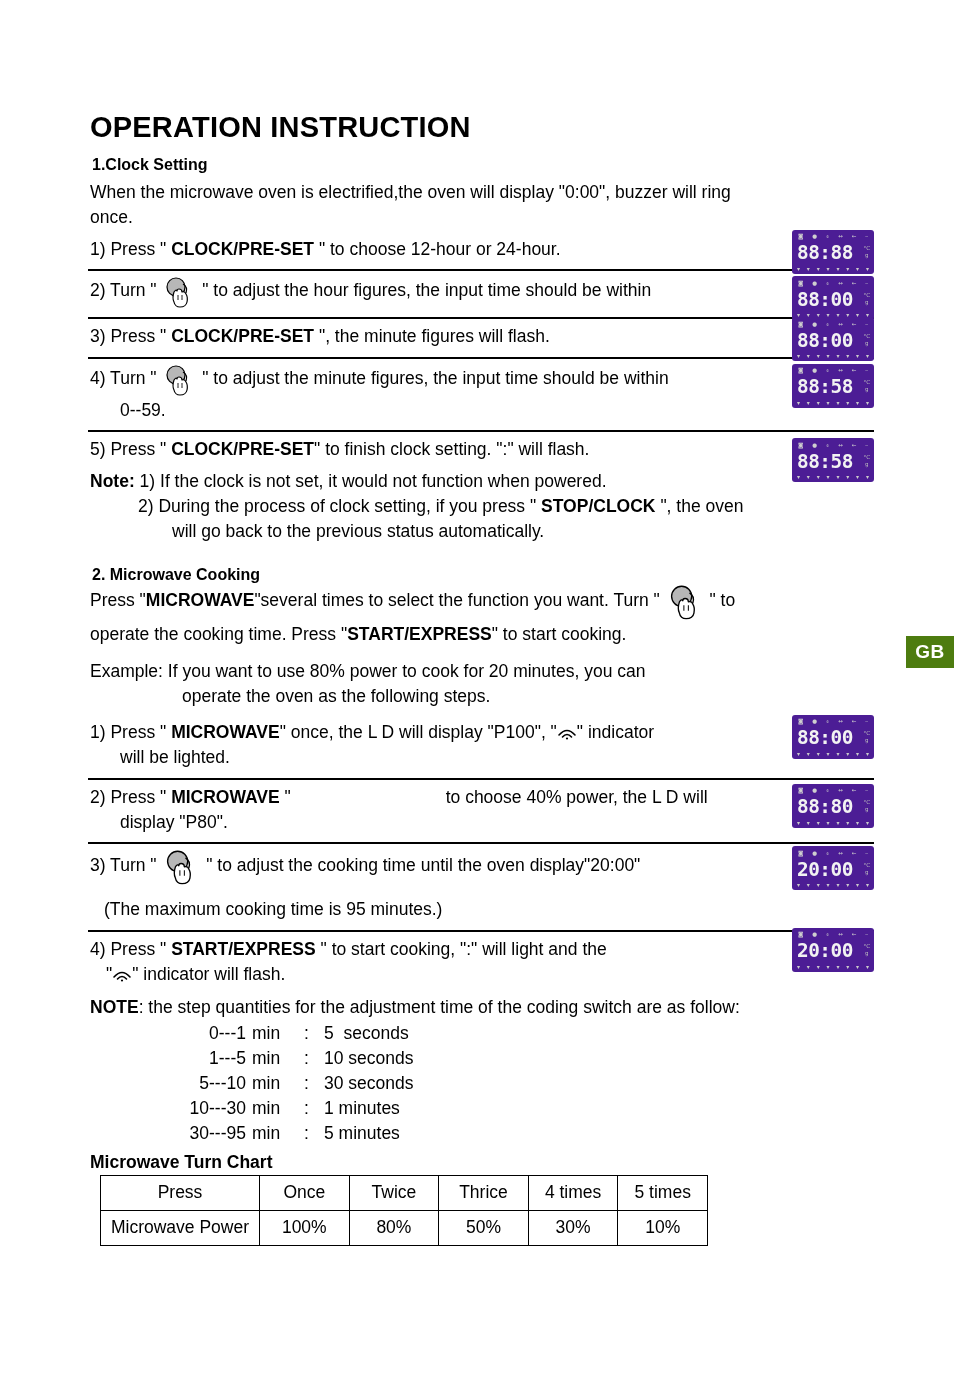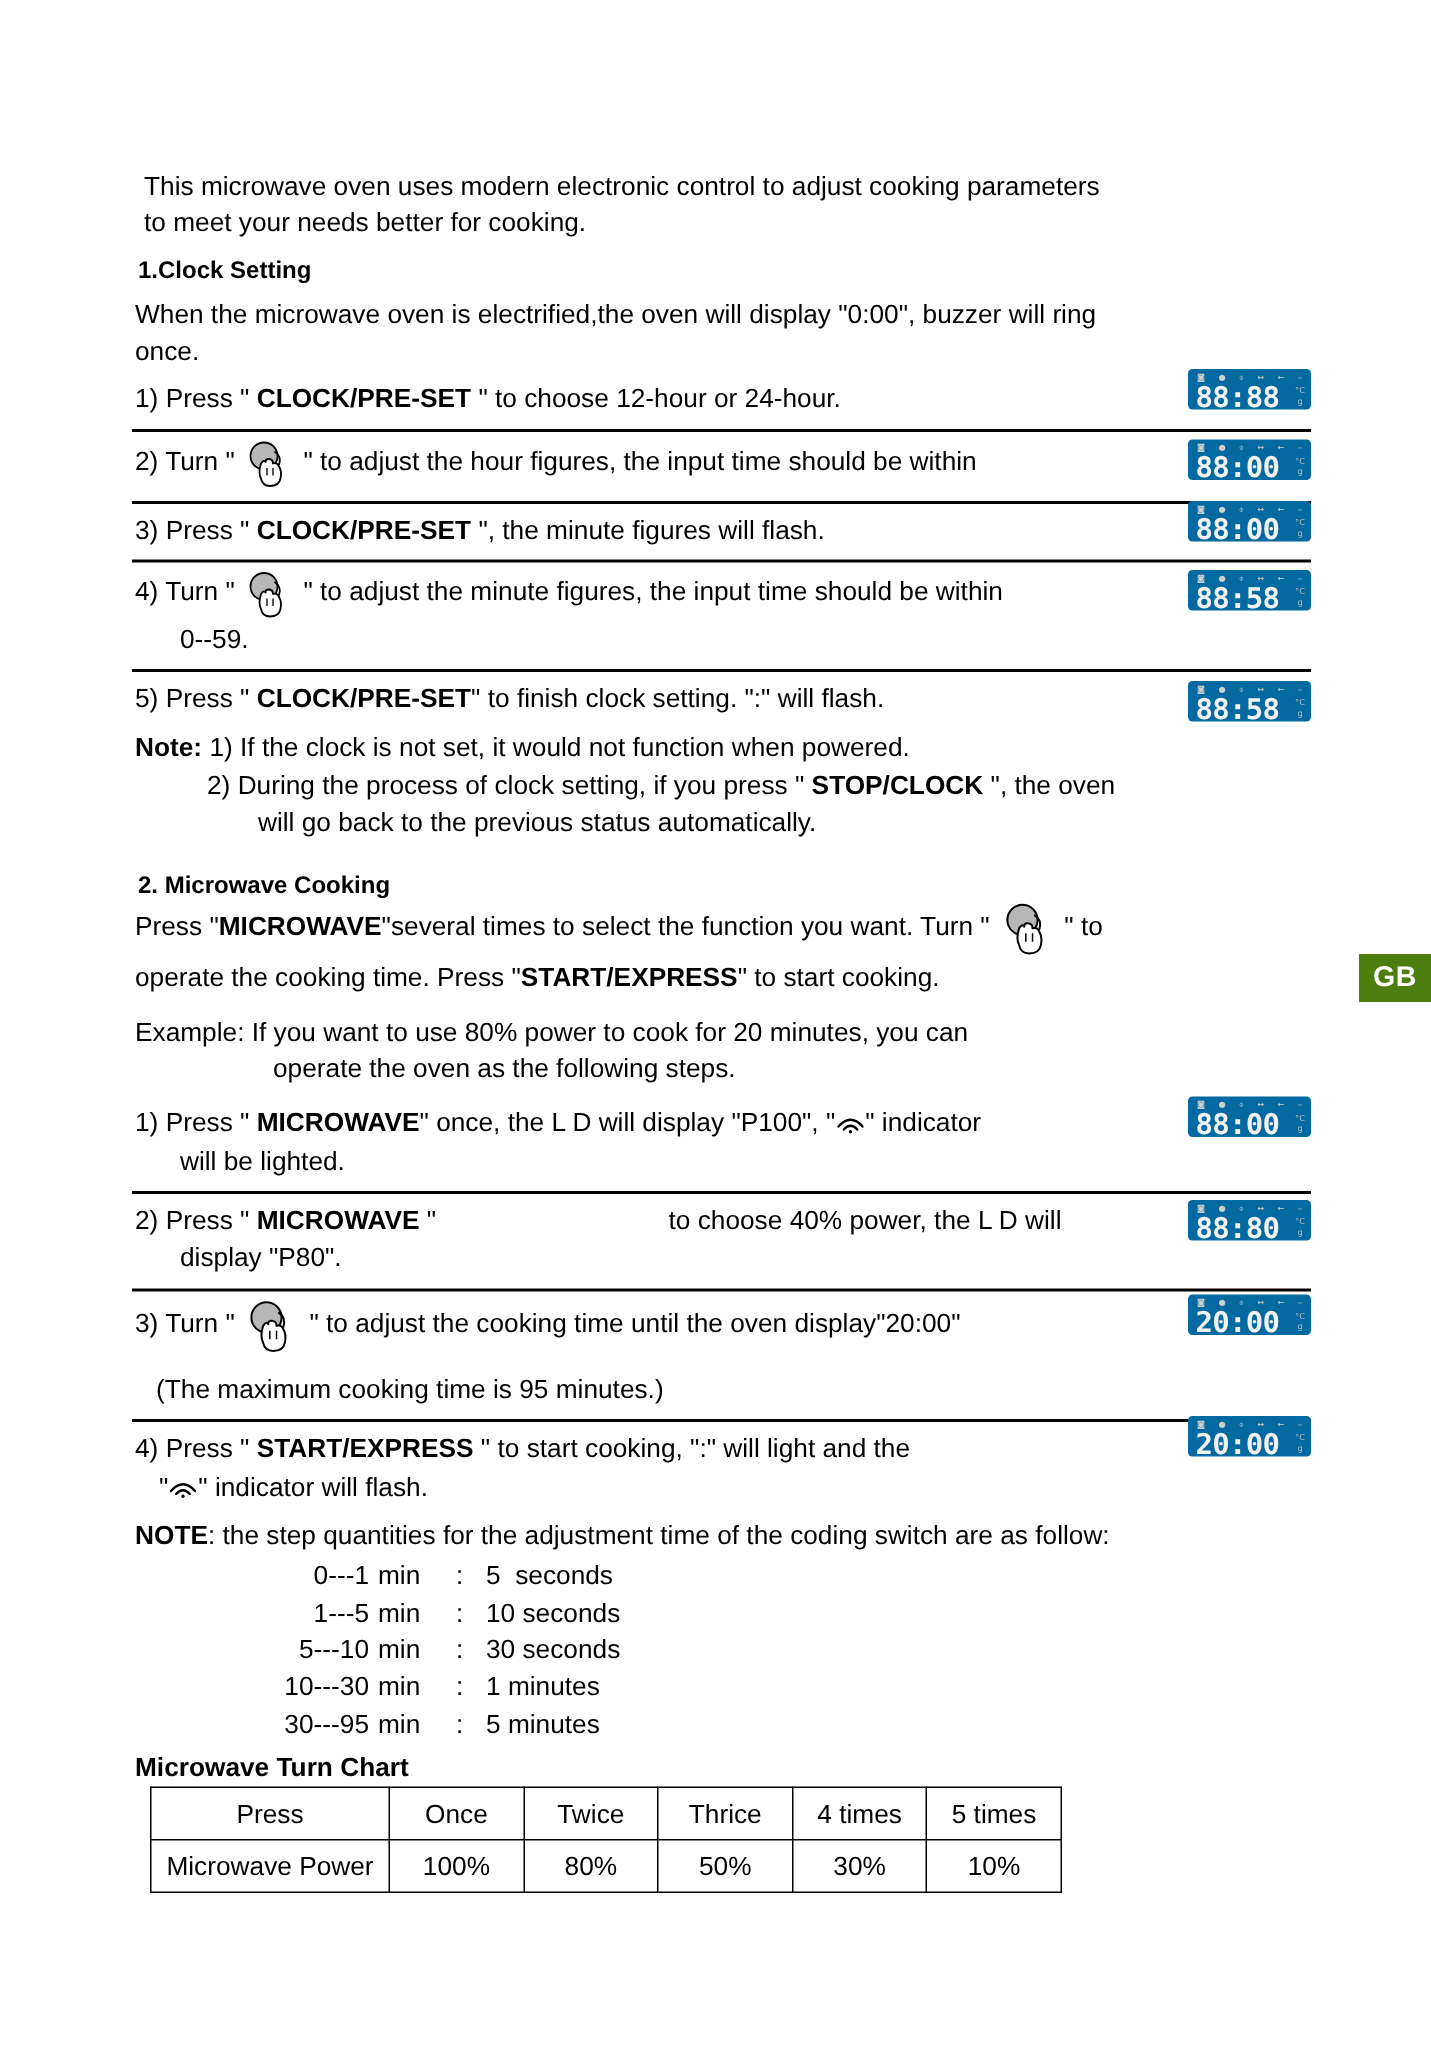--- a/index.html
+++ b/index.html
@@ -76,22 +76,22 @@
     border-top: 2.6px solid #000;
     margin: 2px 0 0 0;
     width: 100%;
   }
 
   
   .led {
     position: absolute;
     right: 0;
     width: 82px;
-    height: 27px;
-    background: #0369a1;
+    height: 44px;
+    background: #4c1d95;
     border-radius: 3px;
     box-sizing: border-box;
     padding: 3px 4px 2px 4px;
     display: flex;
     flex-direction: column;
     justify-content: space-between;
     overflow: hidden;
   }
   .led-topicons {
     display: flex;
@@ -251,25 +251,22 @@
 </style>
 </head>
 <body>
 
 <div class="page">
 
   <div class="gbtab">GB</div>
 
   <div class="content">
 
-
-    <div class="intro">
-      <span>This microwave oven uses modern electronic control to adjust cooking parameters</span><br>
-      <span>to meet your needs better for cooking.</span>
-    </div>
+    <h1 class="title">OPERATION INSTRUCTION</h1>
+
 
     <h2 class="section">1.Clock Setting</h2>
 
     <div class="para">
       <span>When the microwave oven is electrified,the oven will display "0:00", buzzer will ring</span><br>
       <span>once.</span>
     </div>
 
     <div class="steprow">
       <div class="steptext">

